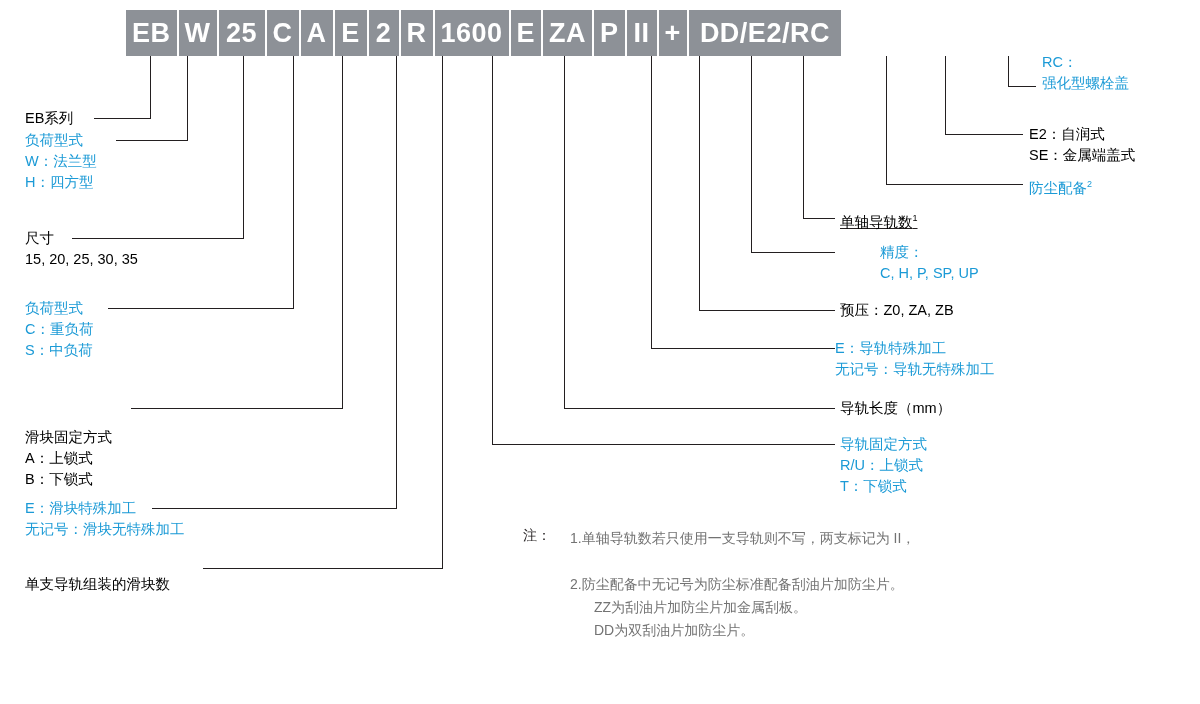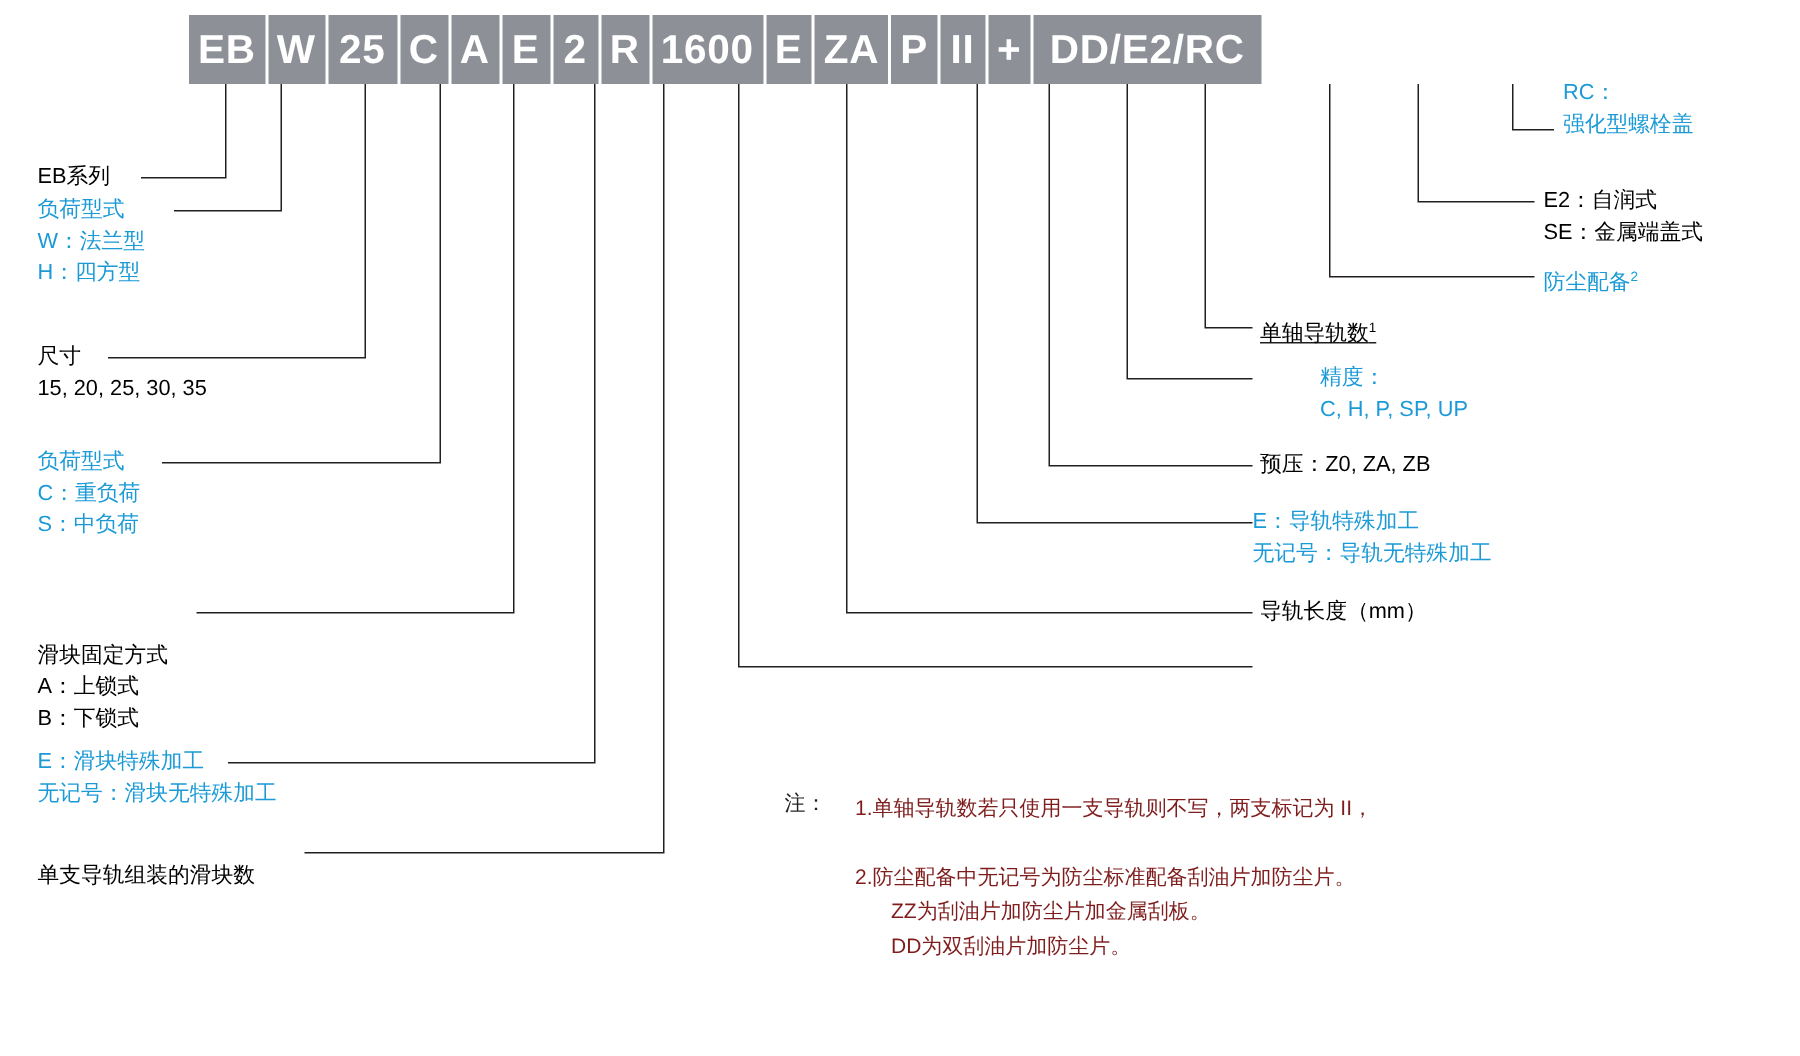--- a/index.html
+++ b/index.html
@@ -47,21 +47,21 @@
     line-height:21px;
     white-space:nowrap;
   }
   .lbl .k { color:#000000; display:block; }
   .lbl .b { color:#1b9ad6; display:block; }
 
   .note {
     position:absolute;
     font-size:14px;
     line-height:23px;
-    color:#7f1d1d;
+    color:#737373;
     white-space:nowrap;
   }
   .note .hang { padding-left:24px; display:block; }
   .note-head { position:absolute; font-size:14px; color:#231f20; }
 
   sup { font-size:9px; vertical-align:super; }
 </style>
 </head>
 <body>
 
@@ -182,20 +182,25 @@
   </div>
 
   <div class="vline" style="left:564px; top:56px; height:352px;"></div>
   <div class="hline" style="left:564px; top:408px; width:271px;"></div>
   <div class="lbl" style="left:840px; top:398px;">
     <span class="k">导轨长度（mm）</span>
   </div>
 
   <div class="vline" style="left:492px; top:56px; height:388px;"></div>
   <div class="hline" style="left:492px; top:444px; width:343px;"></div>
+  <div class="lbl blue" style="left:840px; top:434px;">
+    <span class="b">导轨固定方式</span>
+    <span class="b">R/U：上锁式</span>
+    <span class="b">T：下锁式</span>
+  </div>
 
   <div class="note-head" style="left:523px; top:527px;">注：</div>
 
   <div class="note" style="left:570px; top:527px;">
     <span><span>1.</span><span>单轴导轨数若只使用一支导轨则不写，两支标记为 II，</span></span>
   </div>
 
   <div class="note" style="left:570px; top:573px;">
     <span><span>2.</span><span>防尘配备中无记号为防尘标准配备刮油片加防尘片。</span></span>
     <span class="hang">ZZ为刮油片加防尘片加金属刮板。</span>

